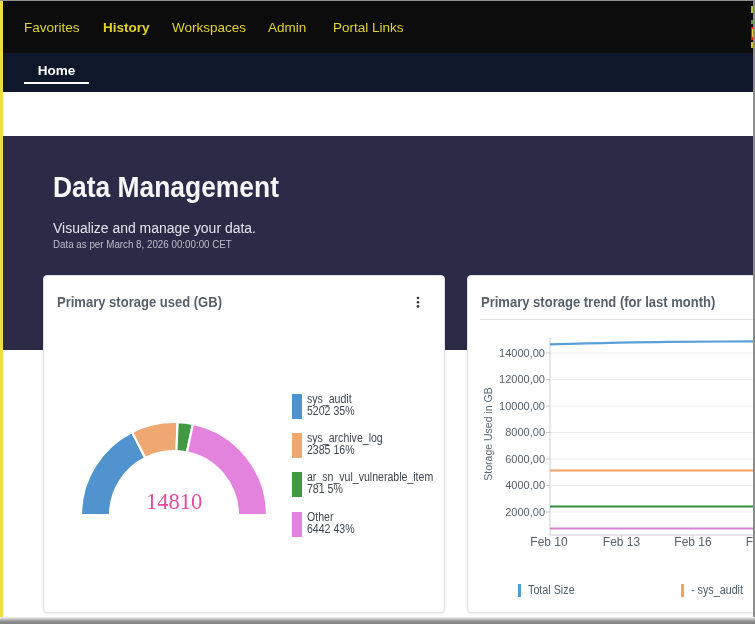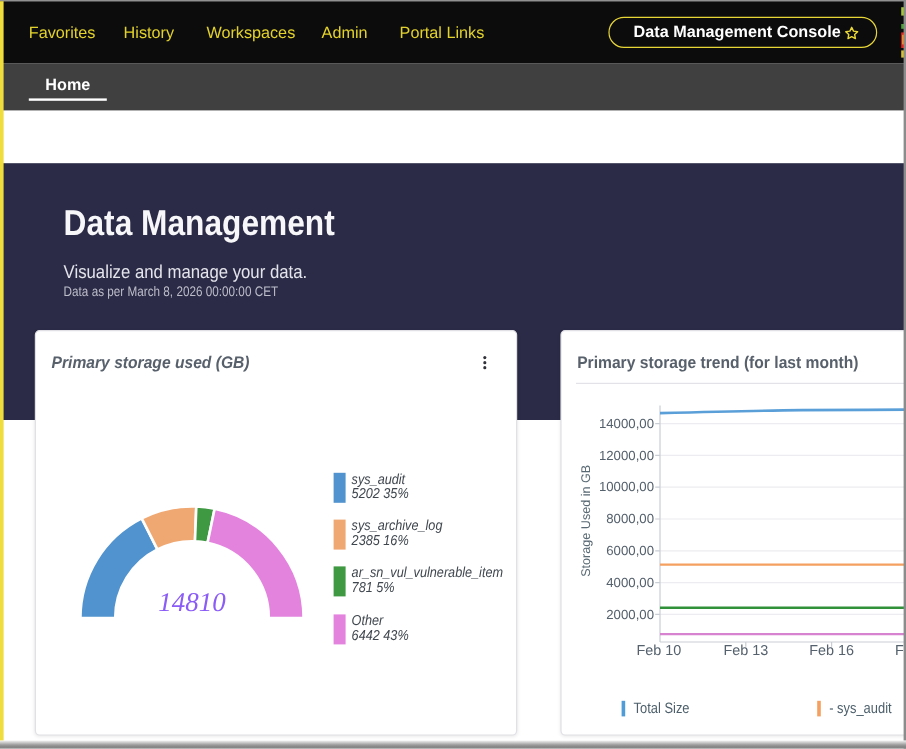--- a/index.html
+++ b/index.html
@@ -6,67 +6,62 @@
   html,body { width:755px; height:624px; overflow:hidden; }
   body { position:relative; background:#ffffff; font-family:"Liberation Sans", sans-serif; }
 
   .topbar { position:absolute; left:0; top:1px; width:755px; height:52px; background:#0c0c0c; }
   .menu { position:absolute; top:19px; font-size:13.5px; color:#e3d22b; }
   .pill { position:absolute; left:507px; top:13px; width:224px; height:26px; border:1.5px solid #e8d637;
           border-radius:14px; color:#ffffff; font-size:13.5px; font-weight:bold; text-align:left;
           line-height:23px; padding-left:20px; }
   .pill svg { position:absolute; right:14px; top:6px; }
 
-  .tabbar { position:absolute; left:0; top:53px; width:755px; height:39px; background:#404040; }
+  .tabbar { position:absolute; left:0; top:53px; width:755px; height:39px; background:#0f172a; }
   .hometab { position:absolute; left:24px; top:10px; width:65px; text-align:center; color:#ffffff;
              font-size:13.5px; font-weight:600; }
   .homeline { position:absolute; left:24px; top:29px; width:65px; height:2px; background:#ffffff; }
 
   .hero { position:absolute; left:0; top:92px; width:755px; height:214px; background:#2b2b47;margin-top:44px; }
   .hero h1 { position:absolute; left:53px; top:34px; font-size:30px; font-weight:bold; color:#f7f7fa;
              transform:scaleX(0.88); transform-origin:left top; white-space:nowrap; }
   .hero .sub { position:absolute; left:53px; top:83px; font-size:15.5px; color:#e4e4ec; transform:scaleX(0.9); transform-origin:left top; white-space:nowrap; }
   .hero .tiny { position:absolute; left:53px; top:102px; font-size:11.5px; color:#bdbdca; transform:scaleX(0.85); transform-origin:left top; white-space:nowrap; }
 
   .card { position:absolute; top:275px; background:#ffffff; border:1px solid #e0e0e5; border-radius:4px;
           box-shadow:0 1px 3px rgba(0,0,0,0.08); }
-  #card1 { left:29px; width:402px; height:338px;font-style:italic; }
+  #card1 { left:43px; width:402px; height:338px; }
   #card2 { left:467px; width:312px; height:338px; }
   .ctitle { position:absolute; left:13px; top:18px; font-size:14px; font-weight:600; color:#57606b; transform:scaleX(0.93); transform-origin:left top; white-space:nowrap; }
   .kebab { position:absolute; left:371px; top:19px; }
   .divider { position:absolute; left:12px; top:43px; right:0; height:1px; background:#e2e2e8; }
 
   .num { position:absolute; left:-1px; top:213px; width:262px; text-align:center;
-         font-family:"Liberation Serif", serif; font-size:22.5px; color:#8b5cf6; }
+         font-family:"Liberation Serif", serif; font-size:22.5px; color:#ec4899; }
 
   .lg1 { position:absolute; left:248px; }
   .lg1 .sw { position:absolute; left:0; top:1px; width:10px; height:25.5px; }
   .lg1 .tx { position:absolute; left:15px; top:0; font-size:12px; color:#3f464e; line-height:12.5px; white-space:nowrap; transform:scaleX(0.88); transform-origin:left top; }
 
   .frame-top { position:absolute; left:0; top:0; width:755px; height:1px; background:#919191; z-index:50; }
   .frame-right { position:absolute; right:0; top:0; width:2px; height:624px; background:#8c8c8c; z-index:50; }
   .frame-bottom { position:absolute; left:0; top:617px; width:755px; height:7px; z-index:50;
       background:linear-gradient(#f4f4f4, #a2a2a2 50%, #8a8a8a 70%, #838383); }
   .accent-left { position:absolute; left:0; top:1px; width:2.5px; height:616px; background:#eedd3c; z-index:51; }
   .sliver { position:absolute; z-index:40; }
 </style>
 </head>
 <body>
 
 <div class="topbar">
   <span class="menu" style="left:24px;">Favorites</span>
-  <span class="menu" style="left:103px;">History</span>
+  <span class="menu" style="left:103px;font-weight:bold;">History</span>
   <span class="menu" style="left:172px;">Workspaces</span>
   <span class="menu" style="left:268px;text-align:center;">Admin</span>
   <span class="menu" style="left:333px;text-align:center;">Portal Links</span>
-  <div class="pill">Data Management Console
-    <svg width="13.5" height="13.5" viewBox="0 0 24 24">
-        <path d="M12 3.2l2.7 5.6 6.1 0.9-4.4 4.2 1.1 6-5.5-2.9-5.5 2.9 1.1-6-4.4-4.2 6.1-0.9z" fill="none" stroke="#e8d637" stroke-width="2.1" stroke-linejoin="round"></path>
-      </svg>
-  </div>
   <div class="sliver" style="left:751px;top:4.5px;width:2.5px;height:7px;background:#a6c832;"></div>
   <div class="sliver" style="left:751px;top:19px;width:2.5px;height:4px;background:#4aa332;"></div>
   <div class="sliver" style="left:751px;top:26px;width:2.5px;height:12.5px;background:#ee2016;"></div>
   <div class="sliver" style="left:752.3px;top:28px;width:0.8px;height:8px;background:#f2d33a;"></div>
   <div class="sliver" style="left:751px;top:41px;width:2.5px;height:5.5px;background:#d9c12c;"></div>
 </div>
 
 <div class="tabbar">
   <div class="hometab">Home</div>
   <div class="homeline"></div>

